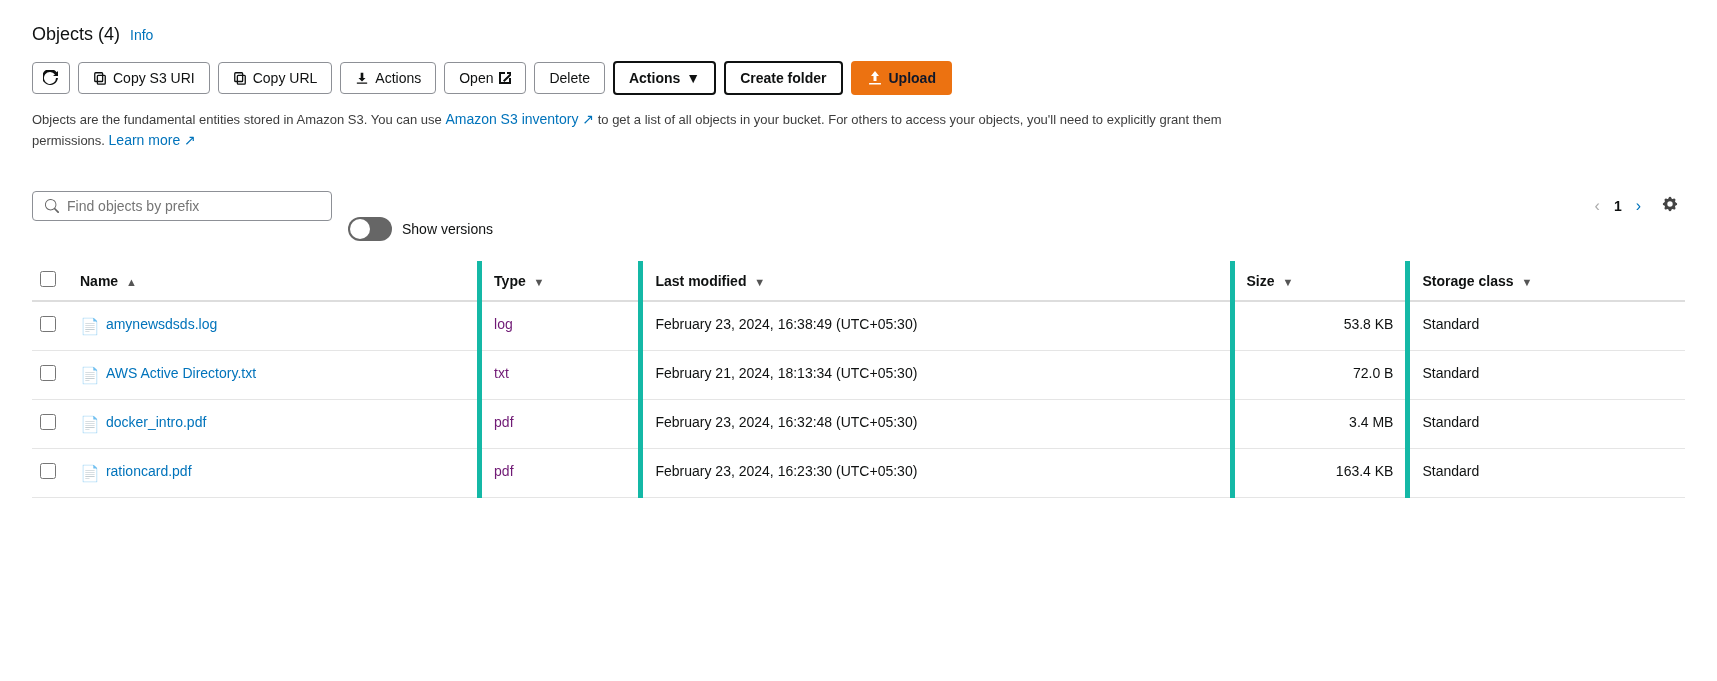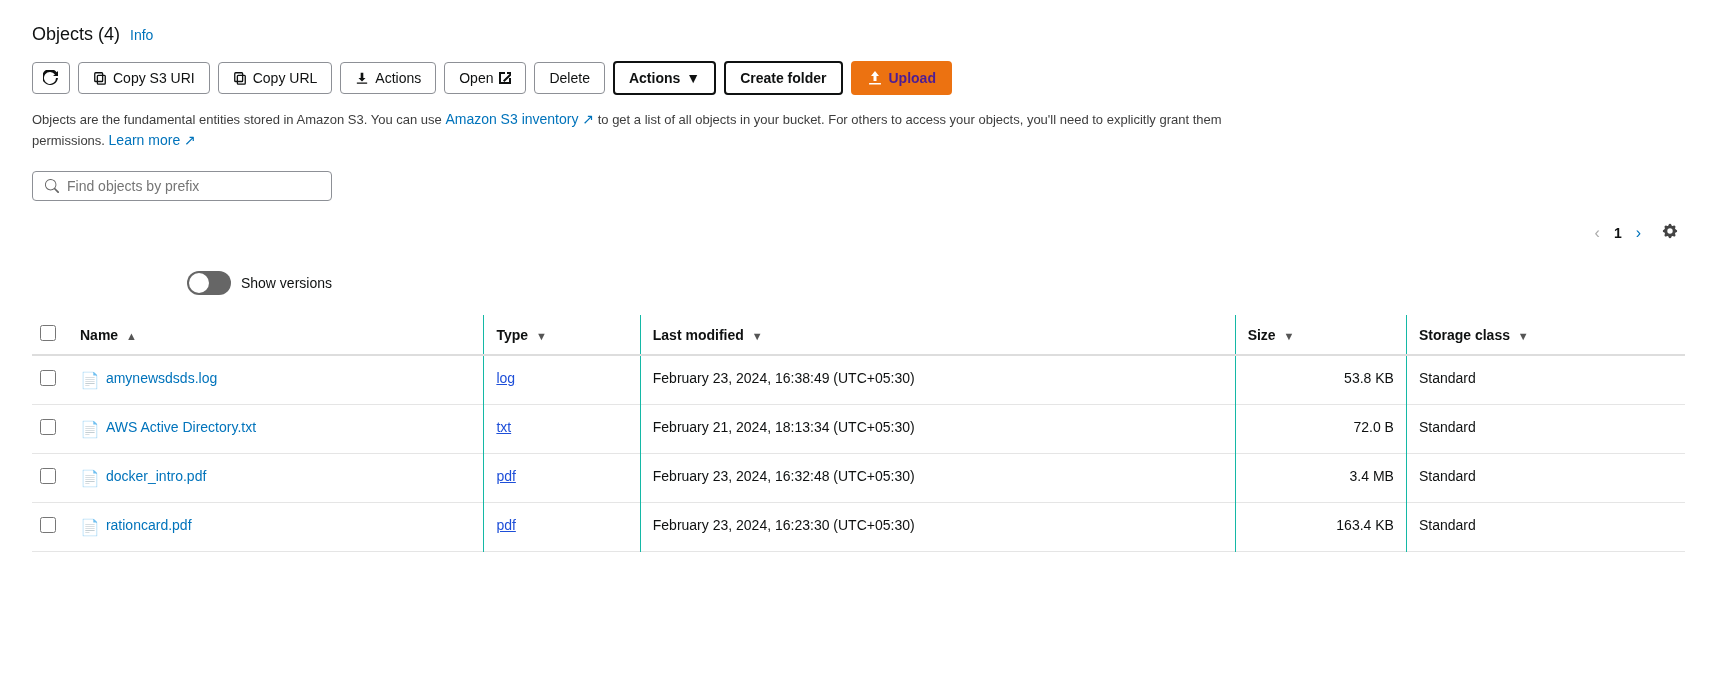--- a/index.html
+++ b/index.html
@@ -59,21 +59,21 @@
       border: 2px solid #0f1111;
     }
     .btn-create-folder {
       font-weight: 700;
       border: 2px solid #0f1111;
       text-align: right;
     }
     .btn-upload {
       background: #ec7211;
       border: 2px solid #ec7211;
-      color: #4c1d95;
+      color: #0f172a;
       font-weight: 700;
     }
     .info-text {
       font-size: 13px;
       color: #3d3d3d;
       line-height: 1.5;
       margin-bottom: 20px;
       max-width: 1200px;
     }
     .info-text a {
@@ -81,23 +81,22 @@
       text-decoration: none;
     }
     .filters-row {
       display: flex;
       align-items: center;
       justify-content: space-between;
       margin-bottom: 20px;
     }
     .filters-left {
       display: flex;
-      align-items: flex-end;
-      gap: 24px;
-      flex-direction: column;
+      align-items: center;
+      gap: 16px;
     }
     .search-box {
       display: flex;
       align-items: center;
       border: 1px solid #8d9096;
       border-radius: 4px;
       padding: 6px 12px;
       gap: 8px;
       background: #fff;
       width: 300px;
@@ -217,23 +216,23 @@
       display: flex;
       align-items: flex-start;
       gap: 6px;
     }
     .file-icon {
       font-size: 16px;
       color: #555;
       flex-shrink: 0;
       margin-top: 1px;
     }
-    .type-col { color: #1d4ed8; text-decoration: underline; }
+    .type-col { color: #701a75; }
     .col-divider {
-      border-left: 1px solid #14b8a6;
+      border-left: 5px solid #14b8a6;
     }
     .header-select-all {
       width: 16px;
       height: 16px;
       cursor: pointer;
     }
   </style>
 </head>
 <body>
 

